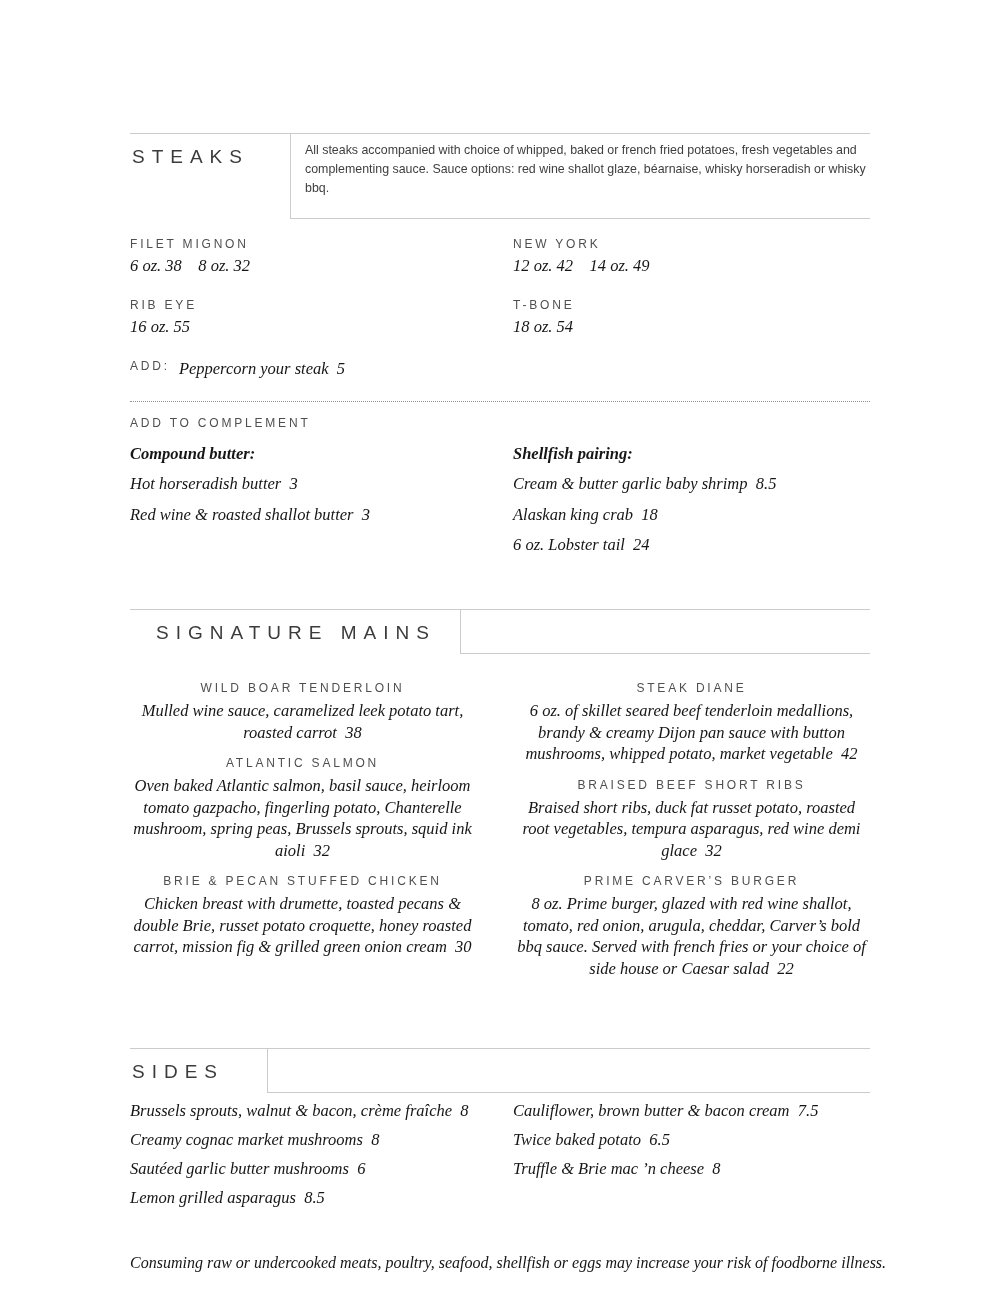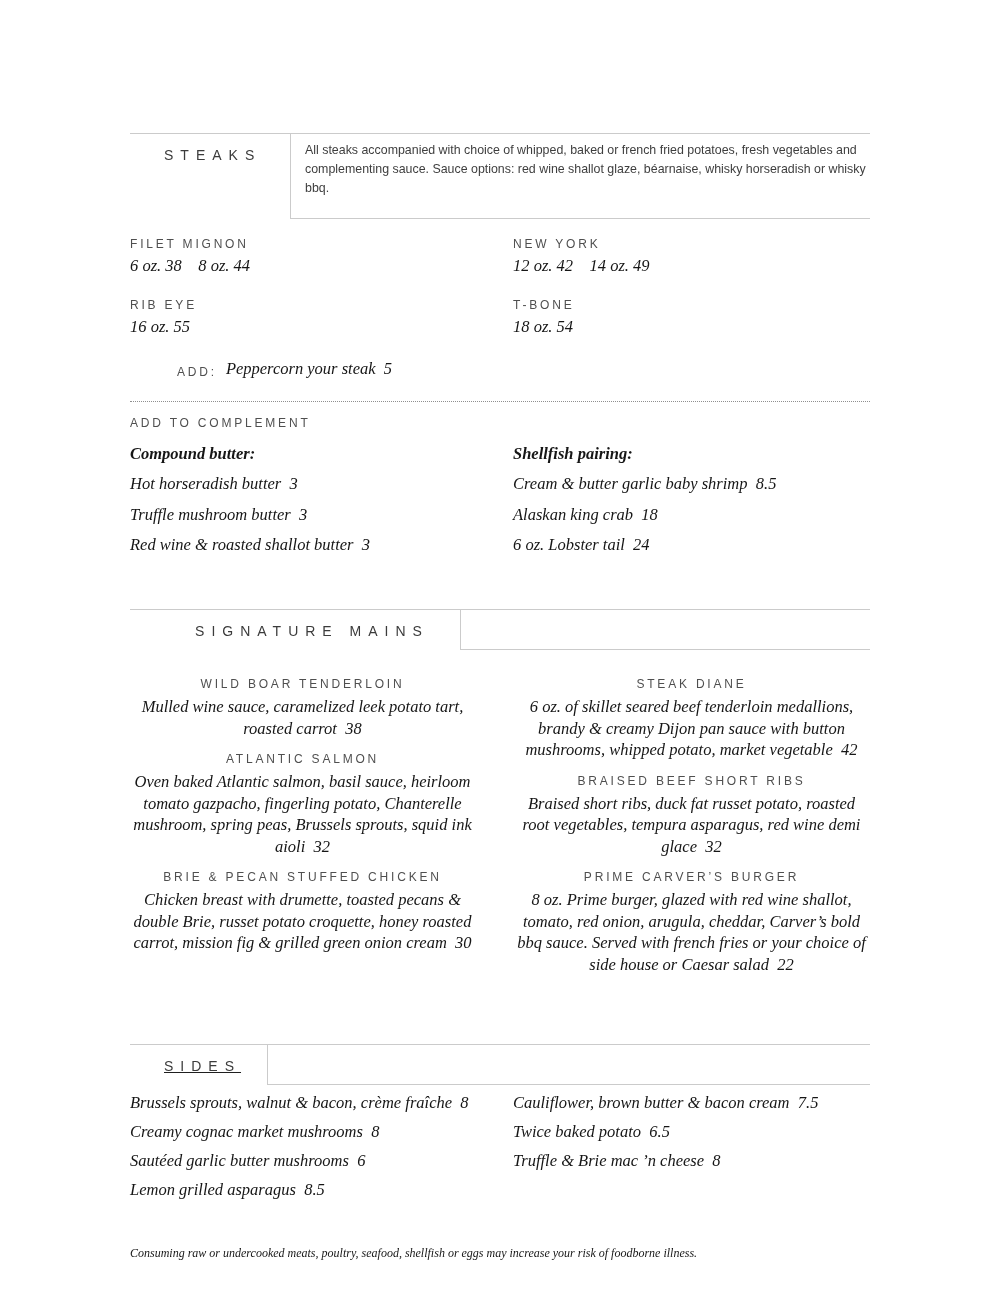--- a/index.html
+++ b/index.html
@@ -27,27 +27,26 @@
     align-items: stretch;
     border-top: 1px solid #cbcbcb;
   }
   .title-cell {
     box-sizing: border-box;
     border-right: 1px solid #cbcbcb;
     padding: 12px 0 10px 2px;
   }
   .steaks-title-cell { width: 161px; }
   .mains-title-cell  { width: 331px; }
-  .sides-title-cell  { width: 138px; text-decoration: underline; }
+  .sides-title-cell  { width: 138px; }
   .sec-title {
-    font-size: 14px;
+    font-size: 19px;
     letter-spacing: 7px;
     color: #3b3b3b;
     white-space: nowrap;
-    margin-left: 32px;
   }
   .note-cell {
     flex: 1;
     box-sizing: border-box;
     border-bottom: 1px solid #cbcbcb;
     padding: 7px 0 19px 14px;
   }
   .note {
     margin: 0;
     font-size: 12.4px;
@@ -85,21 +84,21 @@
   
   .cols { display: flex; }
   .col-l { width: 383px; flex-shrink: 0; box-sizing: border-box; padding-right: 38px; }
   .col-r { flex: 1; }
 
   
   .steak-items { margin-top: 18px; }
   .menu-item { margin-bottom: 22px; }
   .menu-item .item-name { margin-bottom: 5px; }
 
-  .add-row { margin-top: 0; display: flex; align-items: flex-end; margin-left: 47px; }
+  .add-row { margin-top: 0; display: flex; align-items: flex-start; }
   .add-row .add-label { margin-right: 9px; }
 
   .dotted-rule {
     margin-top: 22px;
     border-top: 1px dotted #8f8f8f;
     height: 0;
   }
 
   
   .complement-title { margin-top: 14px; }
@@ -114,21 +113,21 @@
   .mains-desc { line-height: 21.5px; }
 
   
   .sides-section { margin-top: 56px; }
   .sides-cols { margin-top: 8px; }
   .side-item { margin-bottom: 10px; line-height: 19px; }
 
   
   .footer-note {
     margin: 37px 0 0 0;
-    font-size: 12px;
+    font-size: 16px;
     white-space: nowrap;
   }
 </style>
 </head>
 <body>
 
 <div class="page">
 
   <section>
     <div class="sec-header">
@@ -137,21 +136,21 @@
       </div>
       <div class="note-cell">
         <p class="note">All steaks accompanied with choice of whipped, baked or french fried potatoes, fresh vegetables and complementing sauce. Sauce options: red wine shallot glaze, béarnaise, whisky horseradish or whisky bbq.</p>
       </div>
     </div>
 
     <div class="cols steak-items">
       <div class="col-l">
         <div class="menu-item">
           <div class="item-name">FILET MIGNON</div>
-          <div class="serif-i pre">6 oz. 38    8 oz. 44</div>
+          <div class="serif-i pre">6 oz. 38    8 oz. 32</div>
         </div>
         <div class="menu-item">
           <div class="item-name">RIB EYE</div>
           <div class="serif-i pre">16 oz. 55</div>
         </div>
       </div>
       <div class="col-r">
         <div class="menu-item">
           <div class="item-name">NEW YORK</div>
           <div class="serif-i pre">12 oz. 42    14 oz. 49</div>
@@ -170,21 +169,20 @@
   </section>
 
   <div class="dotted-rule"></div>
 
   <section>
     <div class="item-name complement-title">ADD TO COMPLEMENT</div>
     <div class="cols">
       <div class="col-l">
         <div class="serif-bi comp-heading">Compound butter:</div>
         <div class="serif-i pre comp-item">Hot horseradish butter  3</div>
-        <div class="serif-i pre comp-item">Truffle mushroom butter  3</div>
         <div class="serif-i pre comp-item">Red wine &amp; roasted shallot butter  3</div>
       </div>
       <div class="col-r">
         <div class="serif-bi comp-heading">Shellfish pairing:</div>
         <div class="serif-i pre comp-item">Cream &amp; butter garlic baby shrimp  8.5</div>
         <div class="serif-i pre comp-item">Alaskan king crab  18</div>
         <div class="serif-i pre comp-item">6 oz. Lobster tail  24</div>
       </div>
     </div>
   </section>

